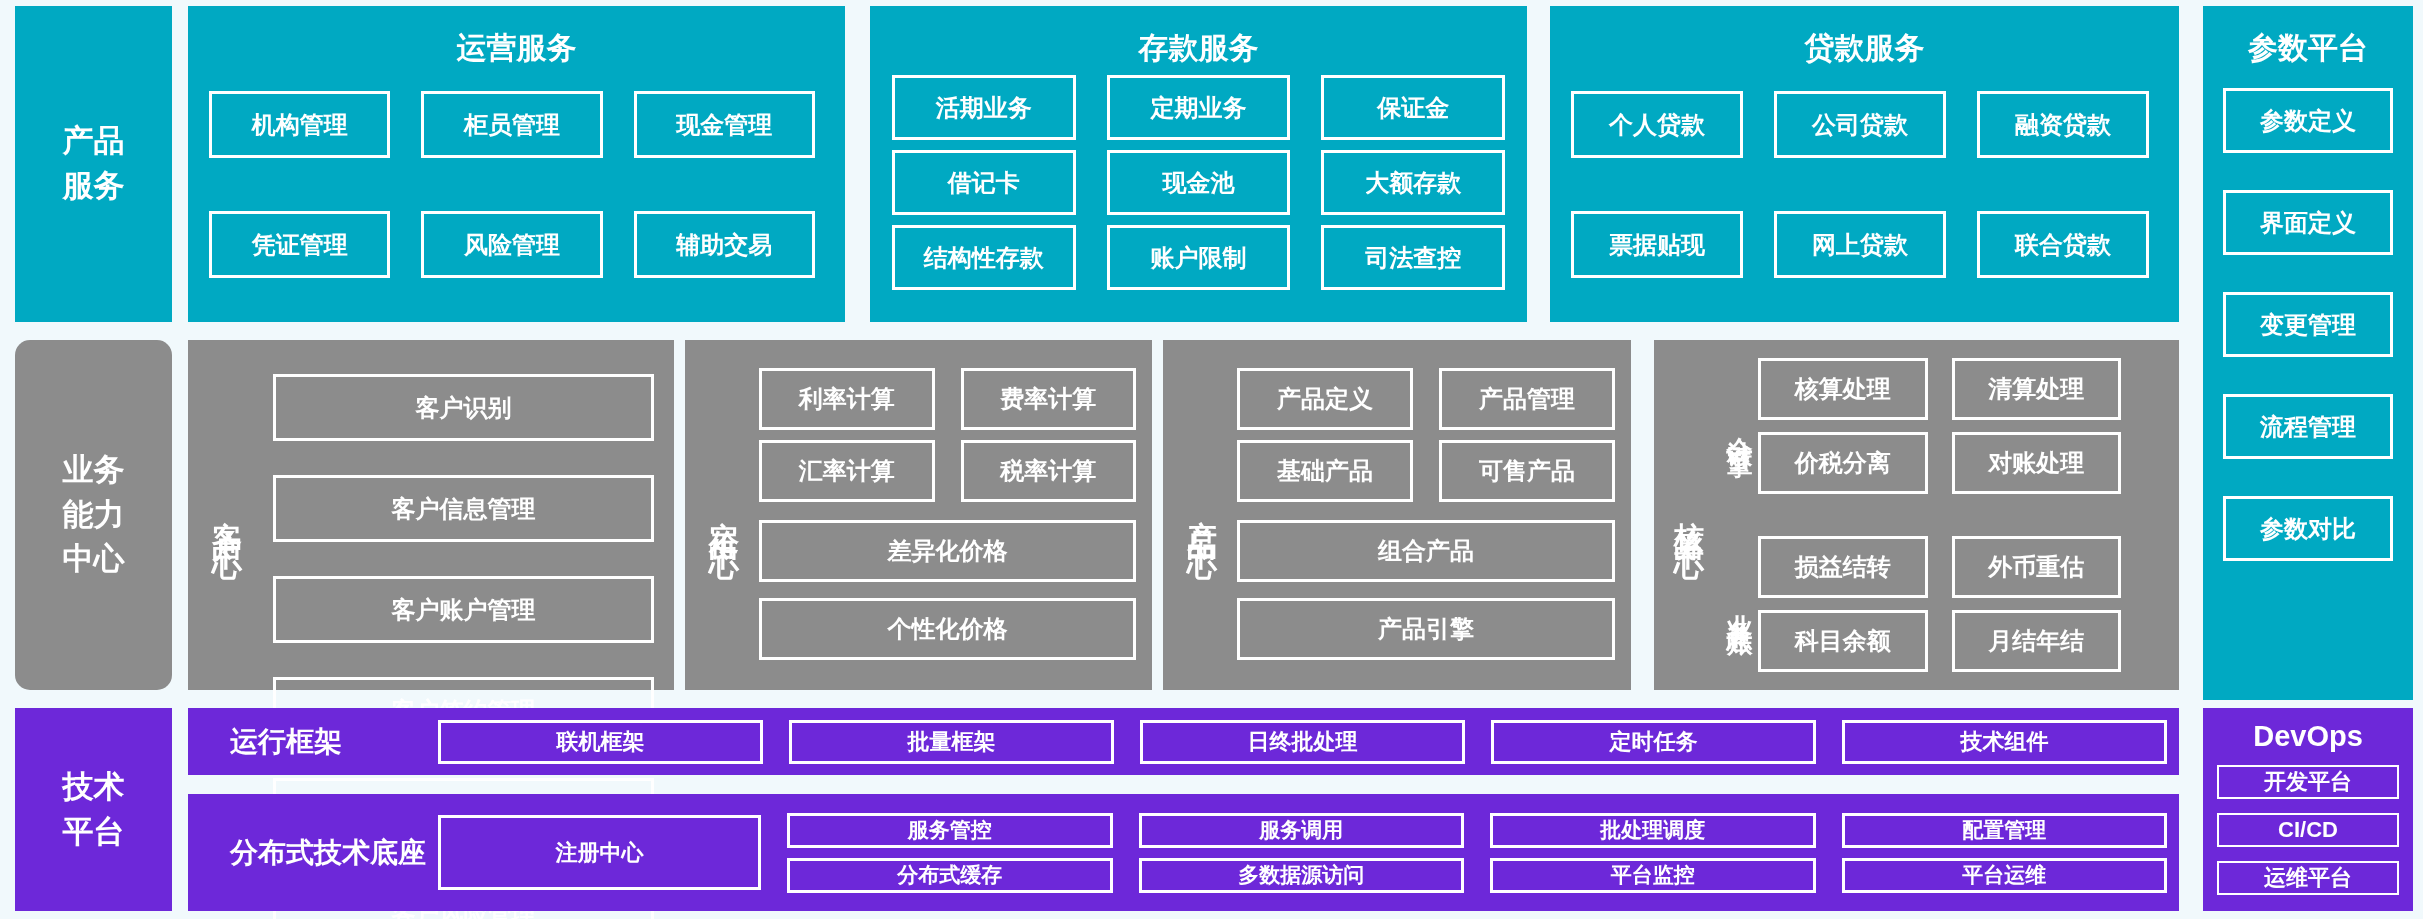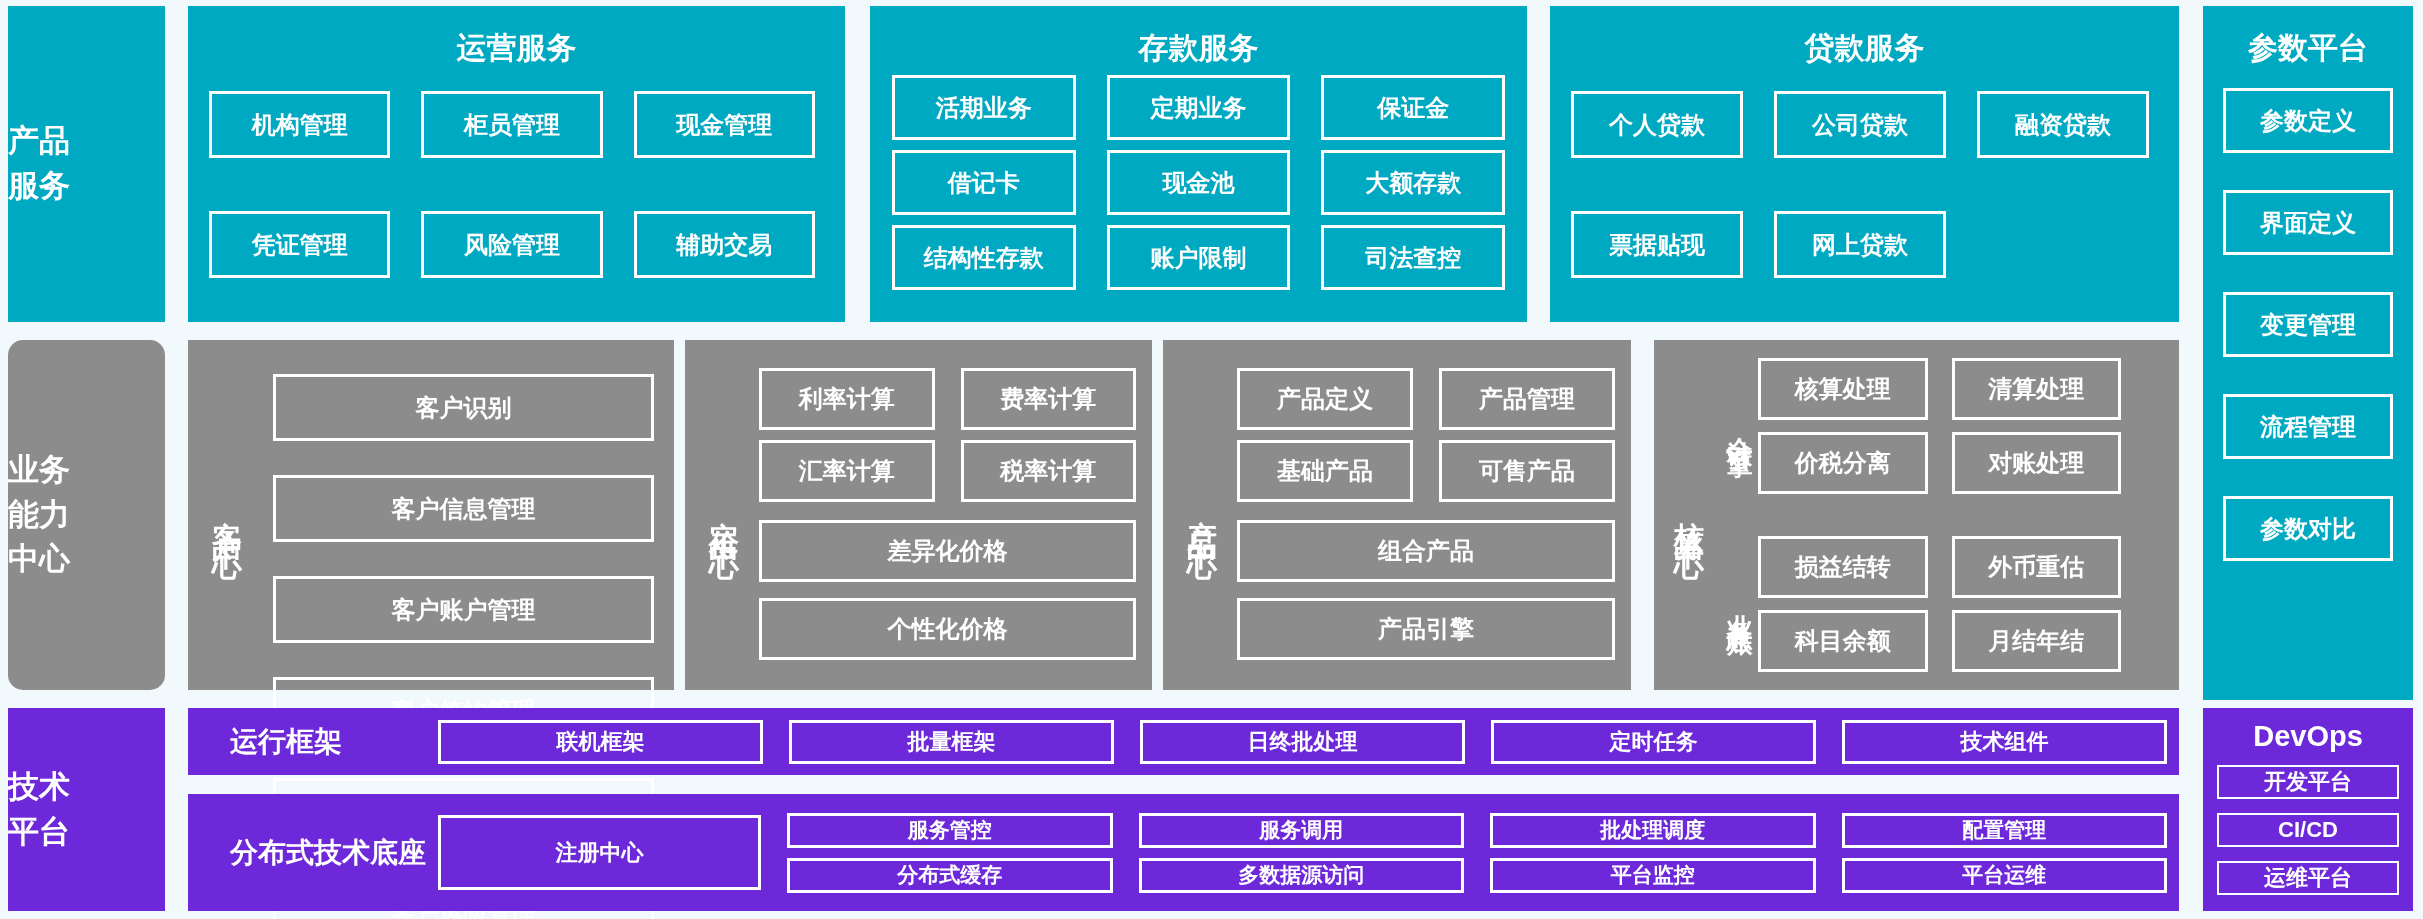--- a/index.html
+++ b/index.html
@@ -9,22 +9,22 @@
     background:#f1f9fc;
     font-family:"Liberation Sans", sans-serif;
     color:#fff; overflow:hidden;
   }
   .panel { position:absolute; }
   .teal { background:#00a9c2; }
   .gray { background:#8c8c8c; }
   .blue { background:#6d28d9; }
 
   .side-label {
-    display:flex; flex-direction:column; align-items:flex-start; justify-content:center;
-    font-size:31px; font-weight:700; line-height:1.45; text-align:center;
+    display:flex; flex-direction:column; align-items:center; justify-content:center;
+    font-size:31px; font-weight:700; line-height:1.45; text-align:center;margin-left:7px;
   }
 
   .sec-title { text-align:center; font-size:30px; font-weight:700; margin-top:22px; white-space:nowrap; }
 
   .box {
     border:3px solid #fff; display:flex; align-items:center; justify-content:center;
     font-size:24px; font-weight:700; color:#fff; white-space:nowrap;
   }
 
   
@@ -117,20 +117,21 @@
   </section>
 
   <section class="panel teal" id="loan" style="left:1550px;top:6px;width:629px;height:316px;">
     <div class="sec-title">贷款服务</div>
     <div class="ops-grid">
       <div class="box">个人贷款</div>
       <div class="box">公司贷款</div>
       <div class="box">融资贷款</div>
       <div class="box">票据贴现</div>
       <div class="box">网上贷款</div>
+      <div class="box">联合贷款</div>
     </div>
   </section>
 
   <aside class="panel teal" id="param" style="left:2203px;top:6px;width:210px;height:694px;">
     <div class="sec-title">参数平台</div>
     <div class="param-list">
       <div class="box">参数定义</div>
       <div class="box">界面定义</div>
       <div class="box">变更管理</div>
       <div class="box">流程管理</div>

